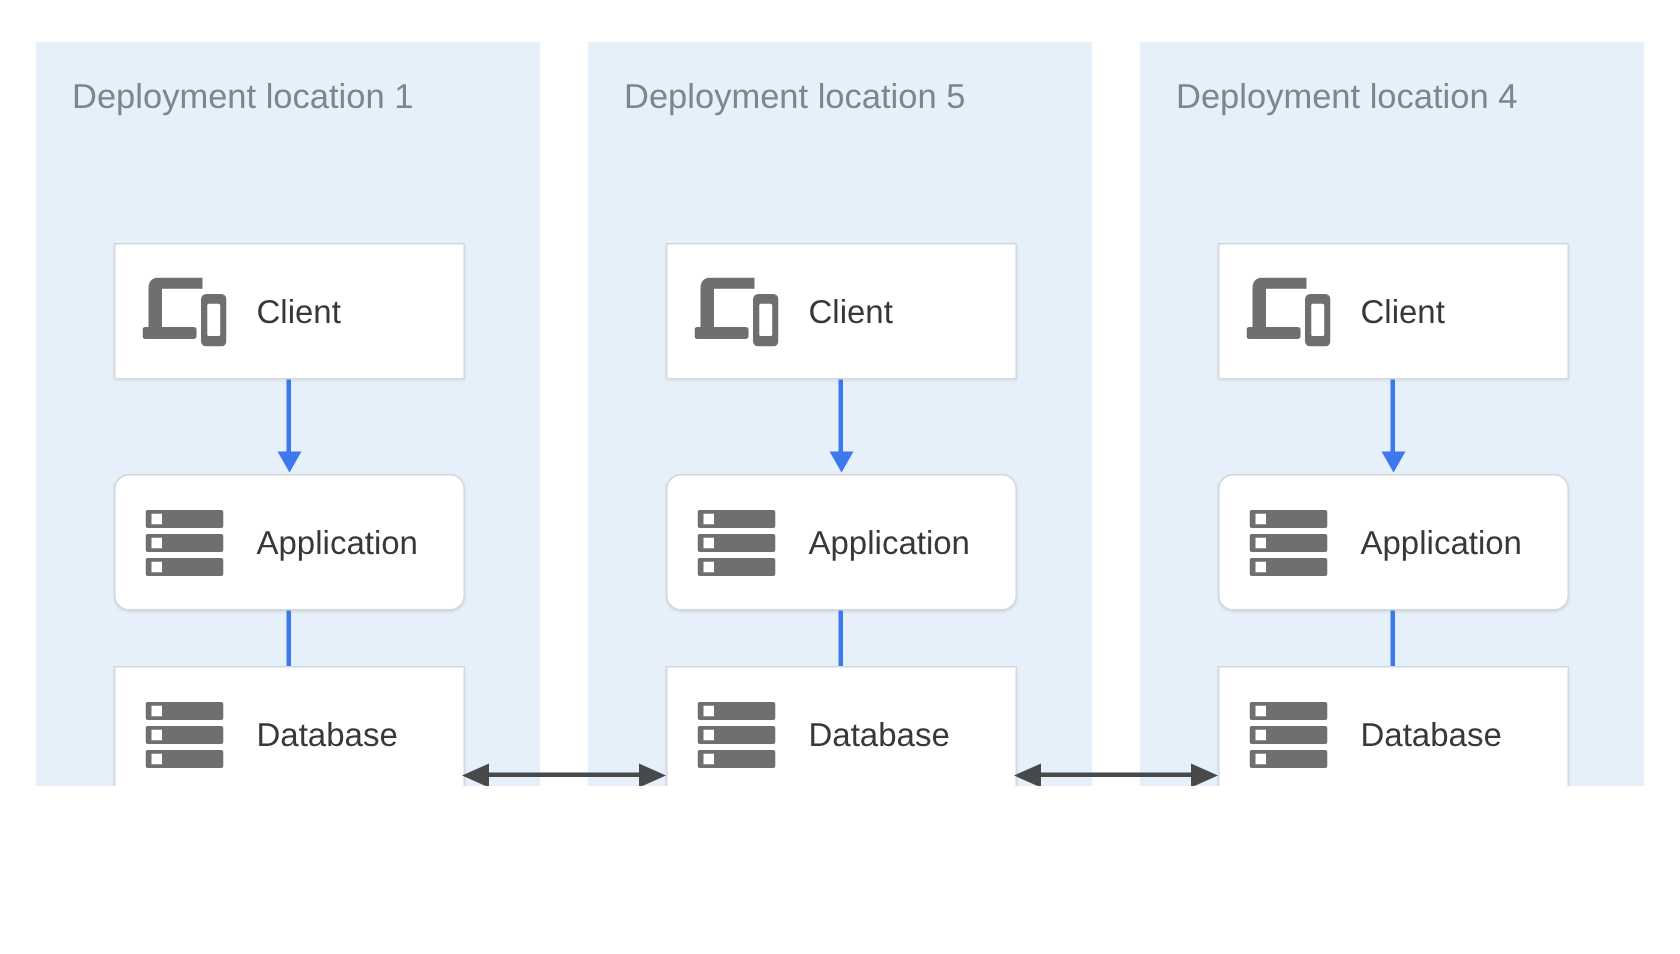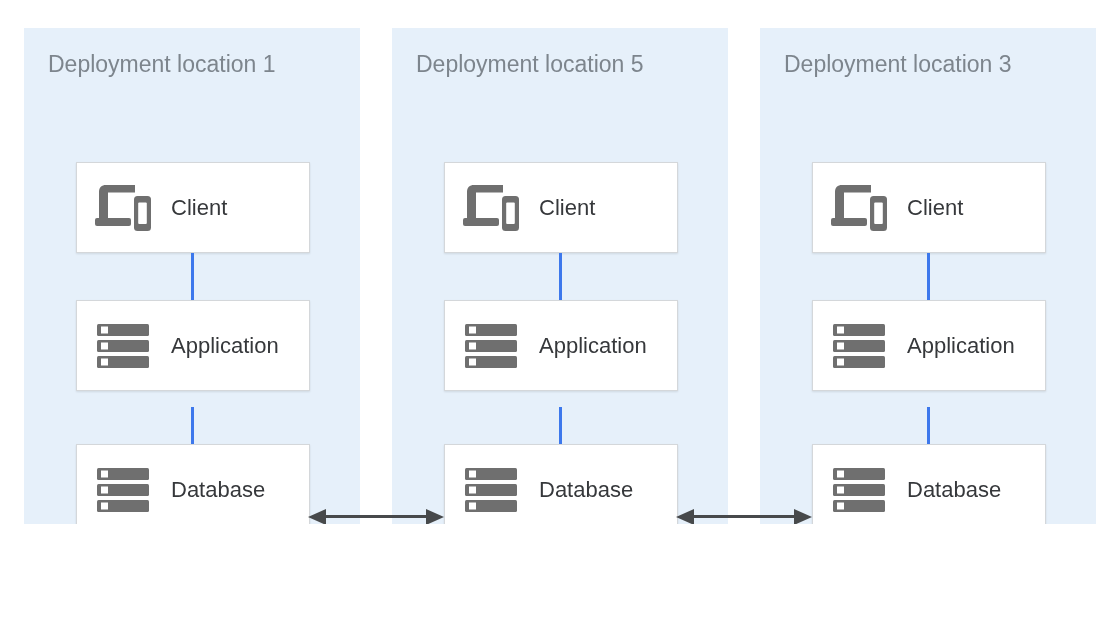--- a/index.html
+++ b/index.html
@@ -37,21 +37,21 @@
     height: 91px;
     background: #ffffff;
     border: 1px solid #d4d7da;
     box-shadow: 0 1px 2px rgba(0,0,0,0.10);
     box-sizing: border-box;
     display: flex;
     align-items: center;
     padding-left: 18px;
   }
   .node-client { top: 134px; }
-  .node-app    { top: 272px; }
+  .node-app    { top: 288px; border-radius: 10px; }
   .node-db     { top: 416px; }
   .icon { display: flex; align-items: center; justify-content: center; width: 56px; flex: 0 0 56px; }
   .node-label {
     margin-left: 20px;
     font-size: 22px;
     color: #36383b;
     white-space: nowrap;
   }
   
   .varrow {
@@ -206,21 +206,21 @@
             <rect x="4" y="18.5" width="7" height="7"></rect>
             <rect x="4" y="34.5" width="7" height="7"></rect>
           </g>
         </svg>
       </span>
       <span class="node-label">Database</span>
     </div>
   </section>
 
   <section class="zone" id="zone3">
-    <div class="zone-title">Deployment location 3</div>
+    <div class="zone-title">Deployment location 4</div>
 
     <div class="node node-client">
       <span class="icon">
         <svg width="56" height="46" viewBox="0 0 56 46">
           <path fill="#6f6f6f" d="M40 0 H11 C6.6 0 4 2.6 4 7 V33 H13 V7.5 H40 Z"></path>
           <rect fill="#6f6f6f" x="0" y="33" width="36" height="8" rx="2"></rect>
           <rect fill="#6f6f6f" x="39" y="11" width="17" height="35" rx="3.5"></rect>
           <rect fill="#ffffff" x="43.2" y="17.5" width="8.6" height="21.5" rx="1"></rect>
         </svg>
       </span>

